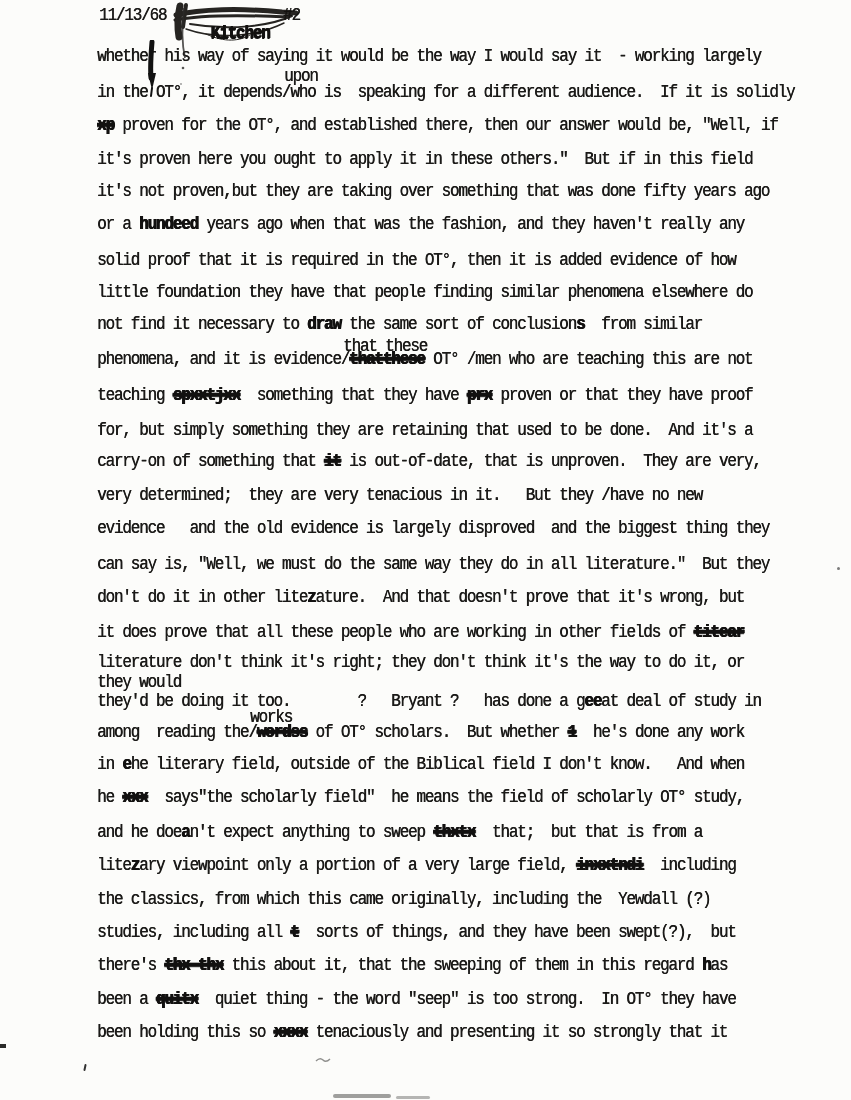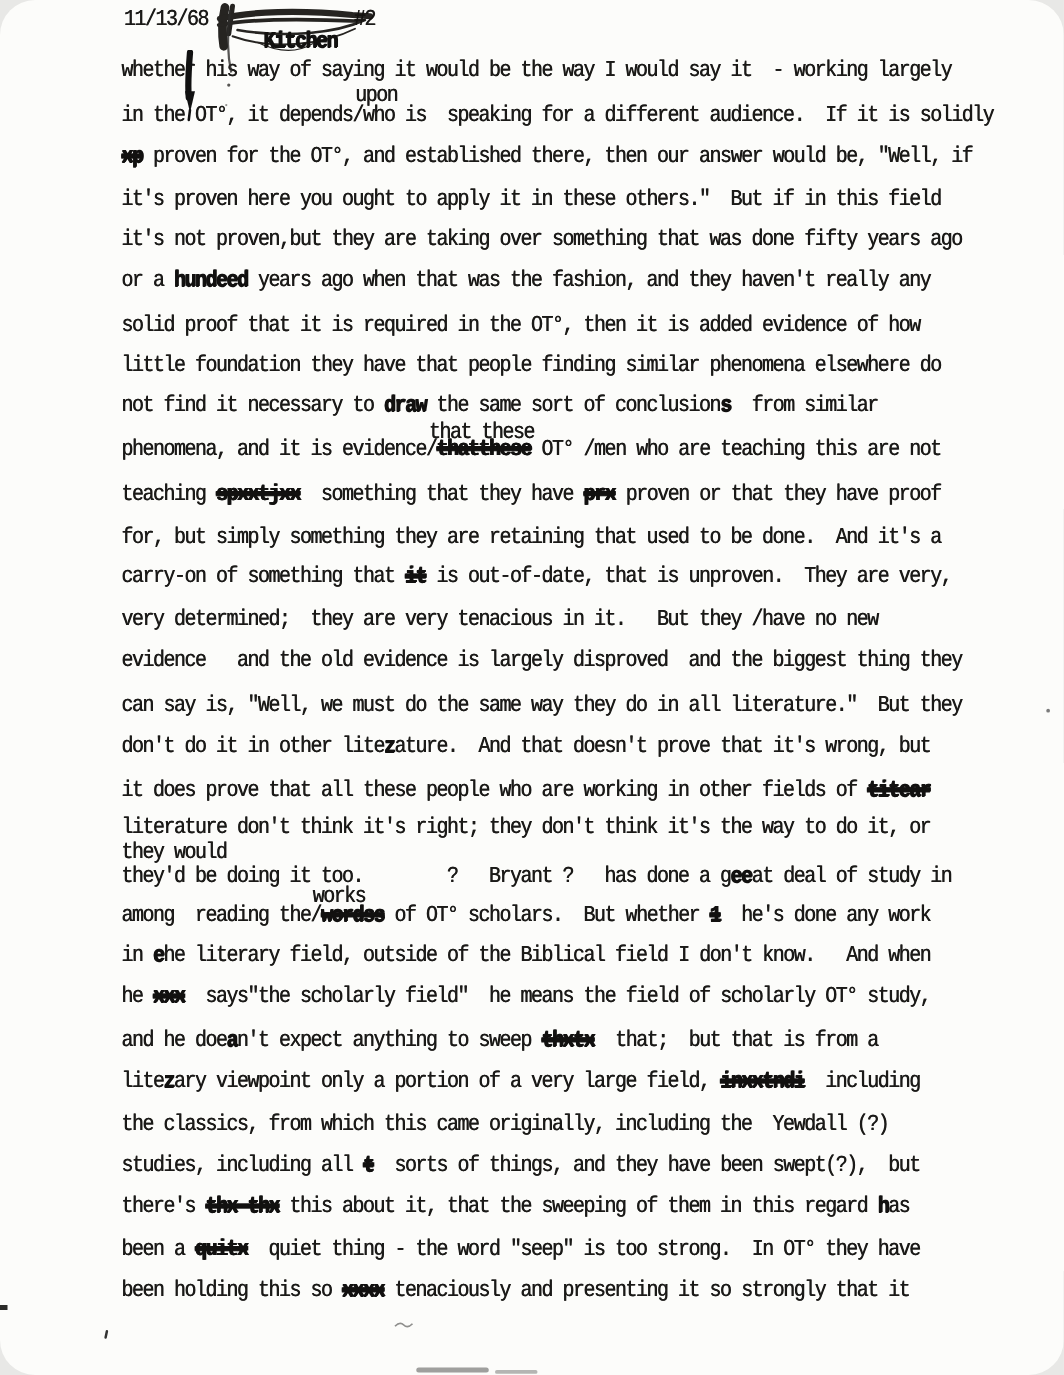--- a/index.html
+++ b/index.html
@@ -1,21 +1,20 @@
 <!DOCTYPE html>
 <html><head>
 <meta charset="utf-8">
 <style>
   html,body{margin:0;padding:0;background:#e8e8e6;}
   .page{
     position:relative;width:851px;height:1100px;margin:0 auto;
     background:#fcfcfa;overflow:hidden;
     font-family:"Liberation Mono","DejaVu Sans Mono",monospace;
     color:#1b1a18;
-    border-radius:28px;
   }
   .tline{
     position:absolute;white-space:pre;
     font-size:16px;line-height:16px;letter-spacing:-1.2px;
     transform:scaleY(1.14);transform-origin:0 0;
     text-shadow:0.4px 0 0 currentColor;
   }
   .s-x{
     font-weight:700;color:#121110;
     text-decoration:line-through;text-decoration-thickness:2.5px;

